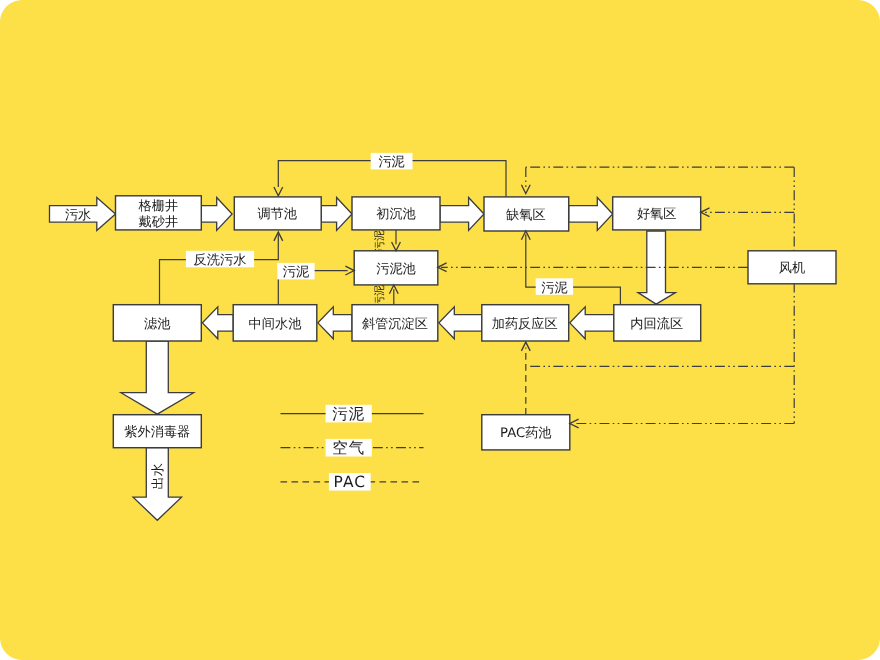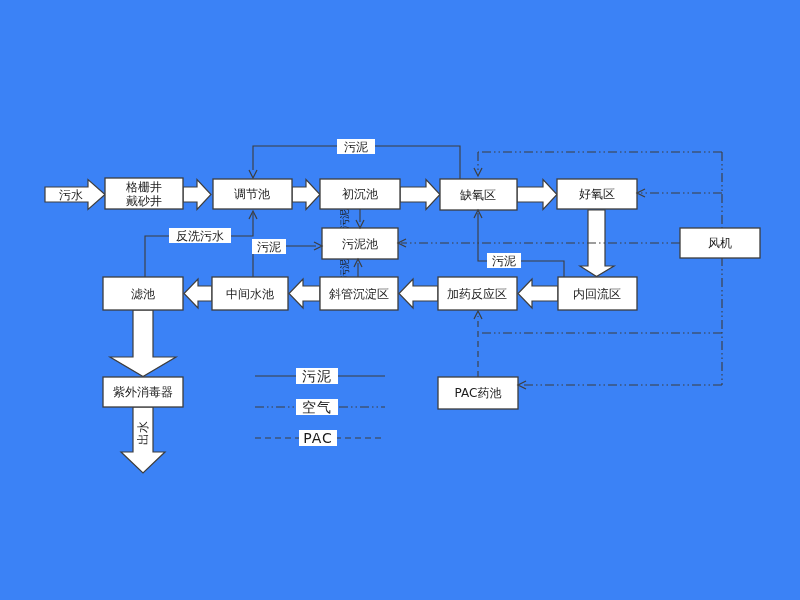--- a/index.html
+++ b/index.html
@@ -1,17 +1,17 @@
 <!DOCTYPE html>
 <html><head>
 <meta charset="utf-8">
 <style>
   html,body{margin:0;padding:0;background:#ffffff;}
-  .canvas{position:relative;width:800px;height:600px;background:#3b82f6;overflow:hidden;
-          font-family:"DejaVu Sans",sans-serif;}
+  .canvas{position:relative;width:800px;height:600px;background:#fde047;overflow:hidden;
+          font-family:"DejaVu Sans",sans-serif;border-radius:20px;}
   svg{display:block;}
   .ln{stroke:#3d3d3d;stroke-width:1.1;fill:none;}
   .air{stroke-dasharray:9 3 1.5 3 1.5 3;}
   .pacln{stroke-dasharray:6 4;}
   .blk{fill:#ffffff;stroke:#3d3d3d;stroke-width:1.2;}
   .box{fill:#ffffff;stroke:#3d3d3d;stroke-width:1.3;}
   .ah{stroke:#3d3d3d;stroke-width:1.2;fill:none;stroke-linejoin:miter;}
   .bg{fill:#ffffff;}
   text{fill:#1c1c1c;font-size:12px;text-anchor:middle;font-family:"DejaVu Sans",sans-serif;}
   .sm{font-size:10px;}

